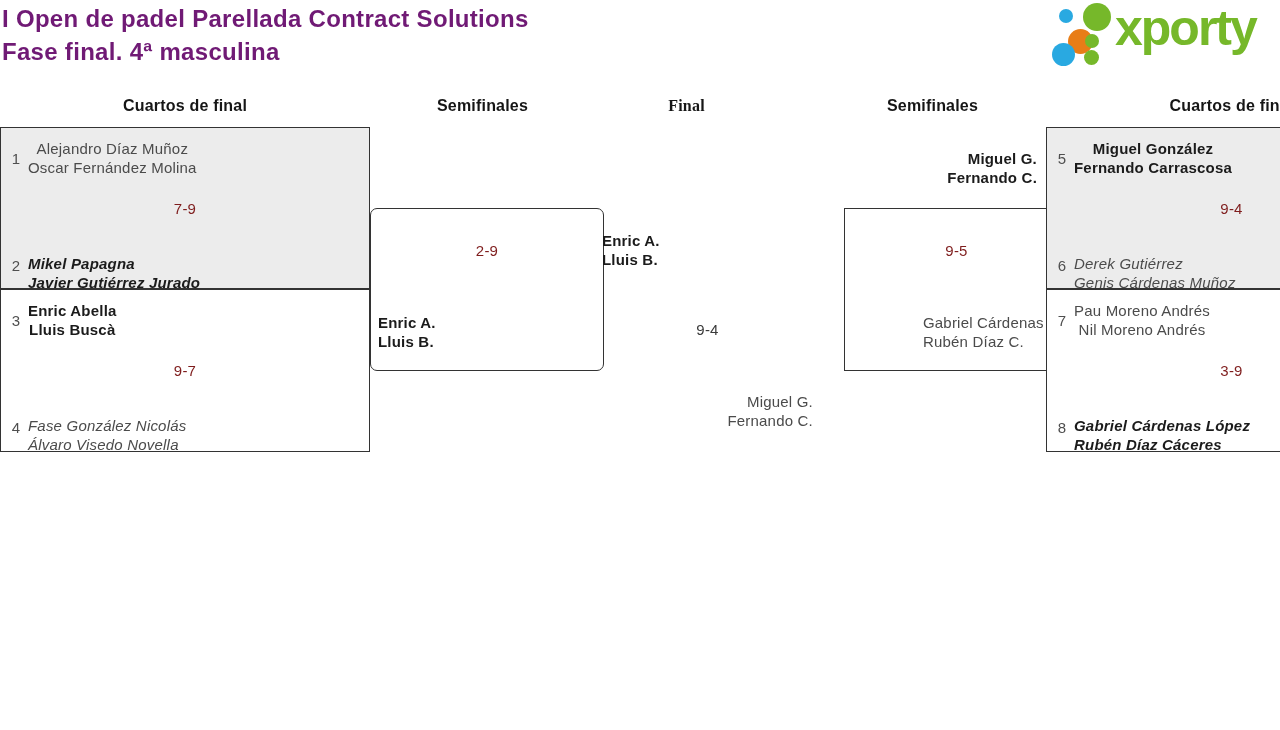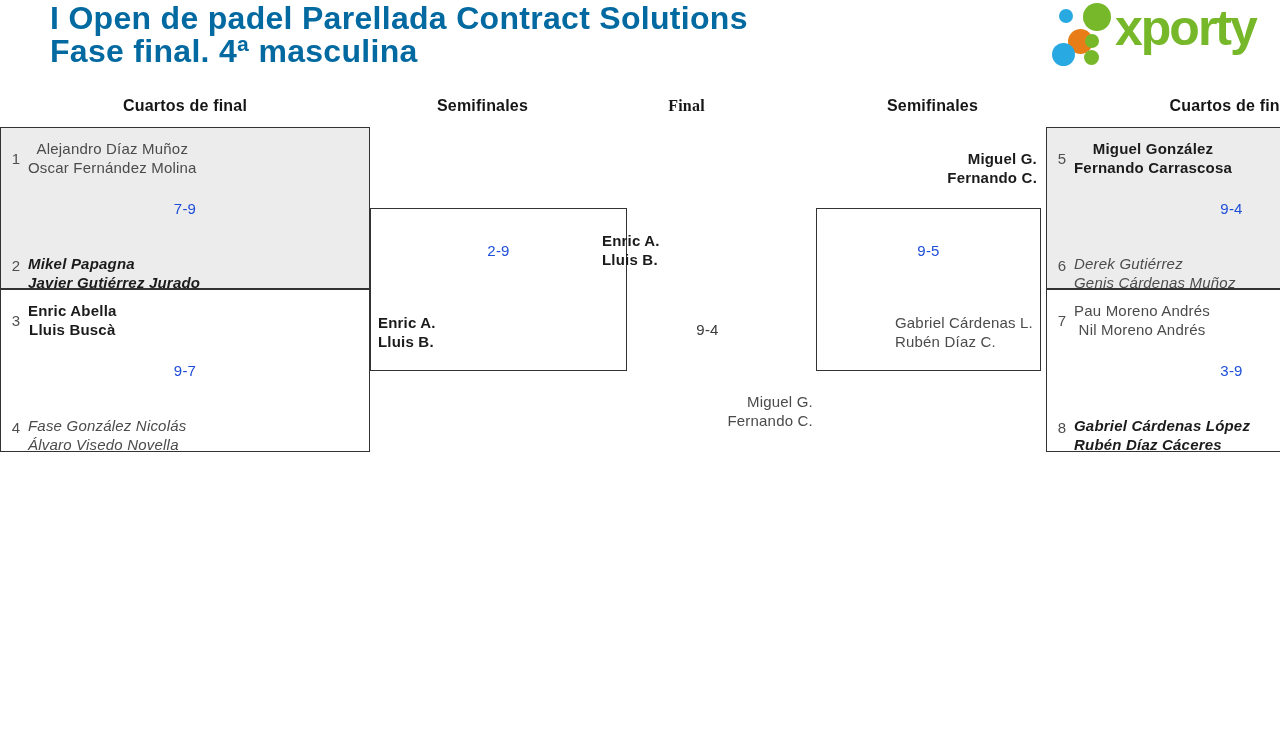--- a/index.html
+++ b/index.html
@@ -1,22 +1,22 @@
 <!DOCTYPE html>
 <html><head>
 <meta charset="utf-8">
 <style>
   * { margin:0; padding:0; box-sizing:border-box; }
   html,body { background:#fff; }
   body { font-family:"Liberation Sans","DejaVu Sans",sans-serif; }
   .page { position:relative; width:1280px; height:730px; overflow:hidden; background:#fff; }
 
   
-  .title { position:absolute; left:2px; top:2px; font-size:32px; line-height:33px;
-           font-weight:bold; color:#0369a1; letter-spacing:0.3px;margin-left:48px; }
+  .title { position:absolute; left:2px; top:2px; font-size:24px; line-height:33px;
+           font-weight:bold; color:#701a75; letter-spacing:0.3px; }
 
   
   .logo { position:absolute; left:1045px; top:0; width:235px; height:72px; cursor:pointer; }
   .logo .dot { position:absolute; border-radius:50%; }
   .logo .wordmark { position:absolute; left:70px; top:-8px; font-size:50px; font-weight:800;
                     letter-spacing:-2px; line-height:72px; }
 
   
   .round-header { position:absolute; top:97px; font-size:16px; font-weight:bold;
                   color:#161616; text-align:center; letter-spacing:0.2px; }
@@ -24,34 +24,34 @@
   .rh-sf-left  { left:370px; width:225px; }
   .rh-final    { left:574px; width:225px;font-family:Liberation Serif, serif; }
   .rh-sf-right { left:820px; width:225px; }
   .rh-qf-right { left:1046px;width:371px; }
 
   
   .match-box { position:absolute; border:1px solid #333; background:#fff; }
   .match-box.grey { background:#ececec; }
   .box-qfL1 { left:0;      top:127px; width:370px; height:162px; }
   .box-qfL2 { left:0;      top:289px; width:370px; height:163px; }
-  .box-sfL  { left:370px;  top:208px; width:257px; height:163px; background:transparent; }
-  .box-sfR  { left:816px;  top:208px; width:225px; height:163px; background:transparent; }
+  .box-sfL  { left:370px;  top:208px; width:234px; height:163px; background:transparent;border-radius:7px; }
+  .box-sfR  { left:844px;  top:208px; width:225px; height:163px; background:transparent; }
   .box-qfR1 { left:1046px; top:127px; width:371px; height:162px; }
   .box-qfR2 { left:1046px; top:289px; width:371px; height:163px; }
 
   
   .team { position:absolute; font-size:15px; line-height:19px; color:#4b4b4b;
           letter-spacing:0.2px; white-space:nowrap; }
   .team.winner { font-weight:bold; color:#1b1b1b; }
   .team div { white-space:nowrap; }
   .seed { position:absolute; left:7px; width:16px; text-align:center;
           font-size:15px; color:#4f4f4f; }
   .score { position:absolute; left:0; width:100%; text-align:center;
-           font-size:15px; color:#1d4ed8; letter-spacing:0.2px; }
+           font-size:15px; color:#7f1d1d; letter-spacing:0.2px; }
 
   
   .qf .team-top    { left:27px; top:11px;text-align:center; }
   .qf .seed-top    { top:22px; }
   .qf .score       { top:72px; }
   .qf .team-bottom { left:27px; top:126px;font-style:italic; }
   .qf .seed-bottom { top:129px; }
 
   
   .sf .score { top:33px; }

